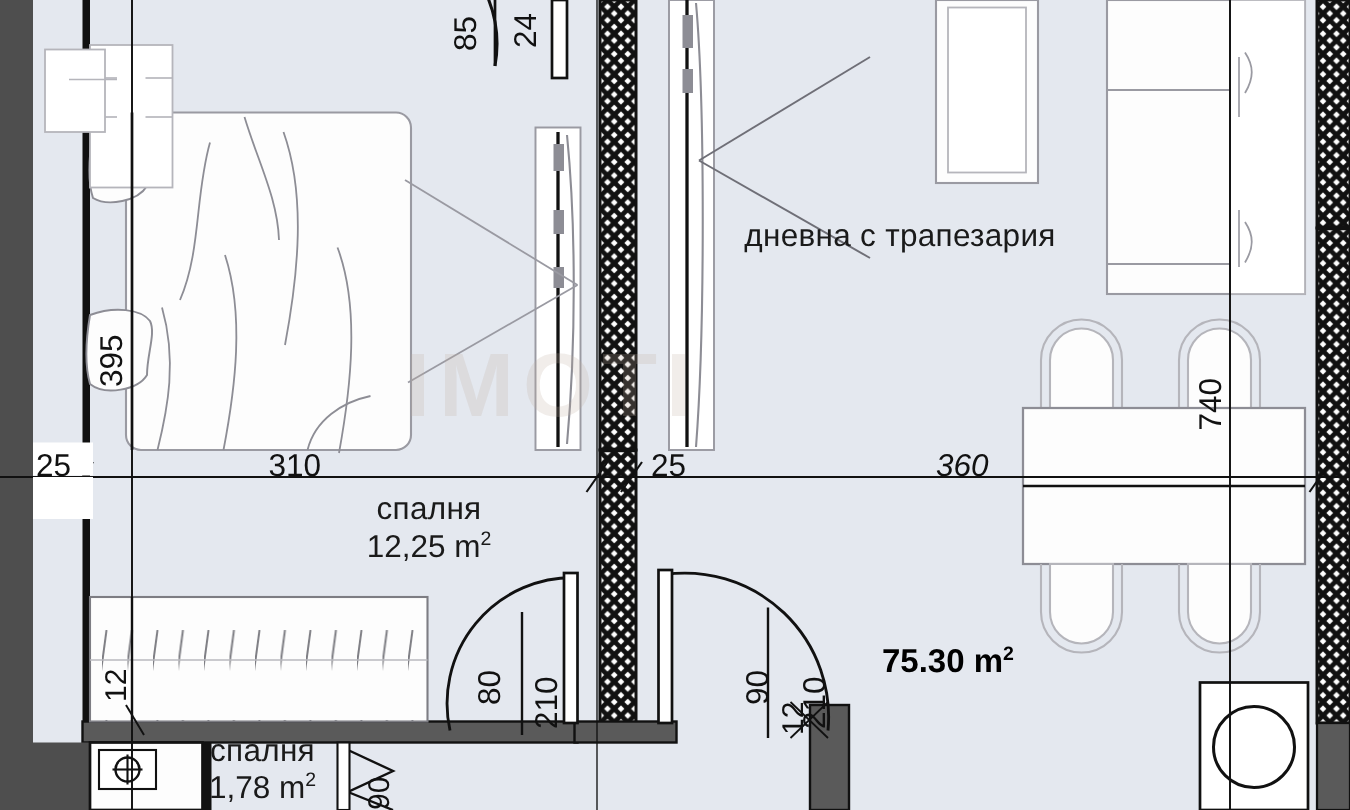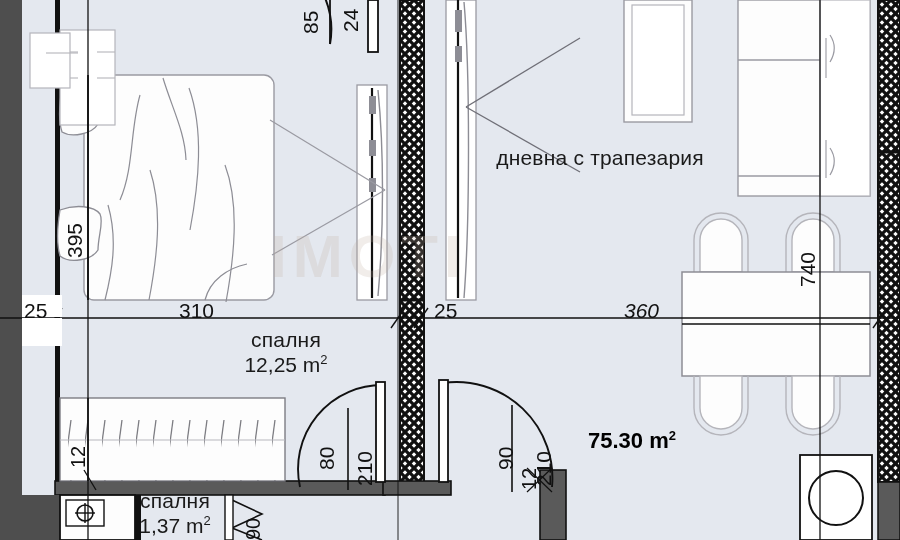--- a/index.html
+++ b/index.html
@@ -276,21 +276,21 @@
     </div>
   </div>
 
   <div class="room-label" style="left:465px; top:145px; width:270px;">
     <div class="room-name">дневна с трапезария</div>
   </div>
 
   <div class="room-label" style="left:95px; top:488px; width:160px;">
     <div class="room-name">спалня</div>
     <div class="room-area">
-      <span>1,37 m</span><sup>2</sup>
+      <span>1,78 m</span><sup>2</sup>
     </div>
   </div>
 
   <div class="apt-label" style="left:588px; top:428px;">
     <div class="apt-area">
       <span>75.30 m</span><sup>2</sup>
     </div>
   </div>
 
   <div class="dim" style="left:179px; top:300px;">310</div>

